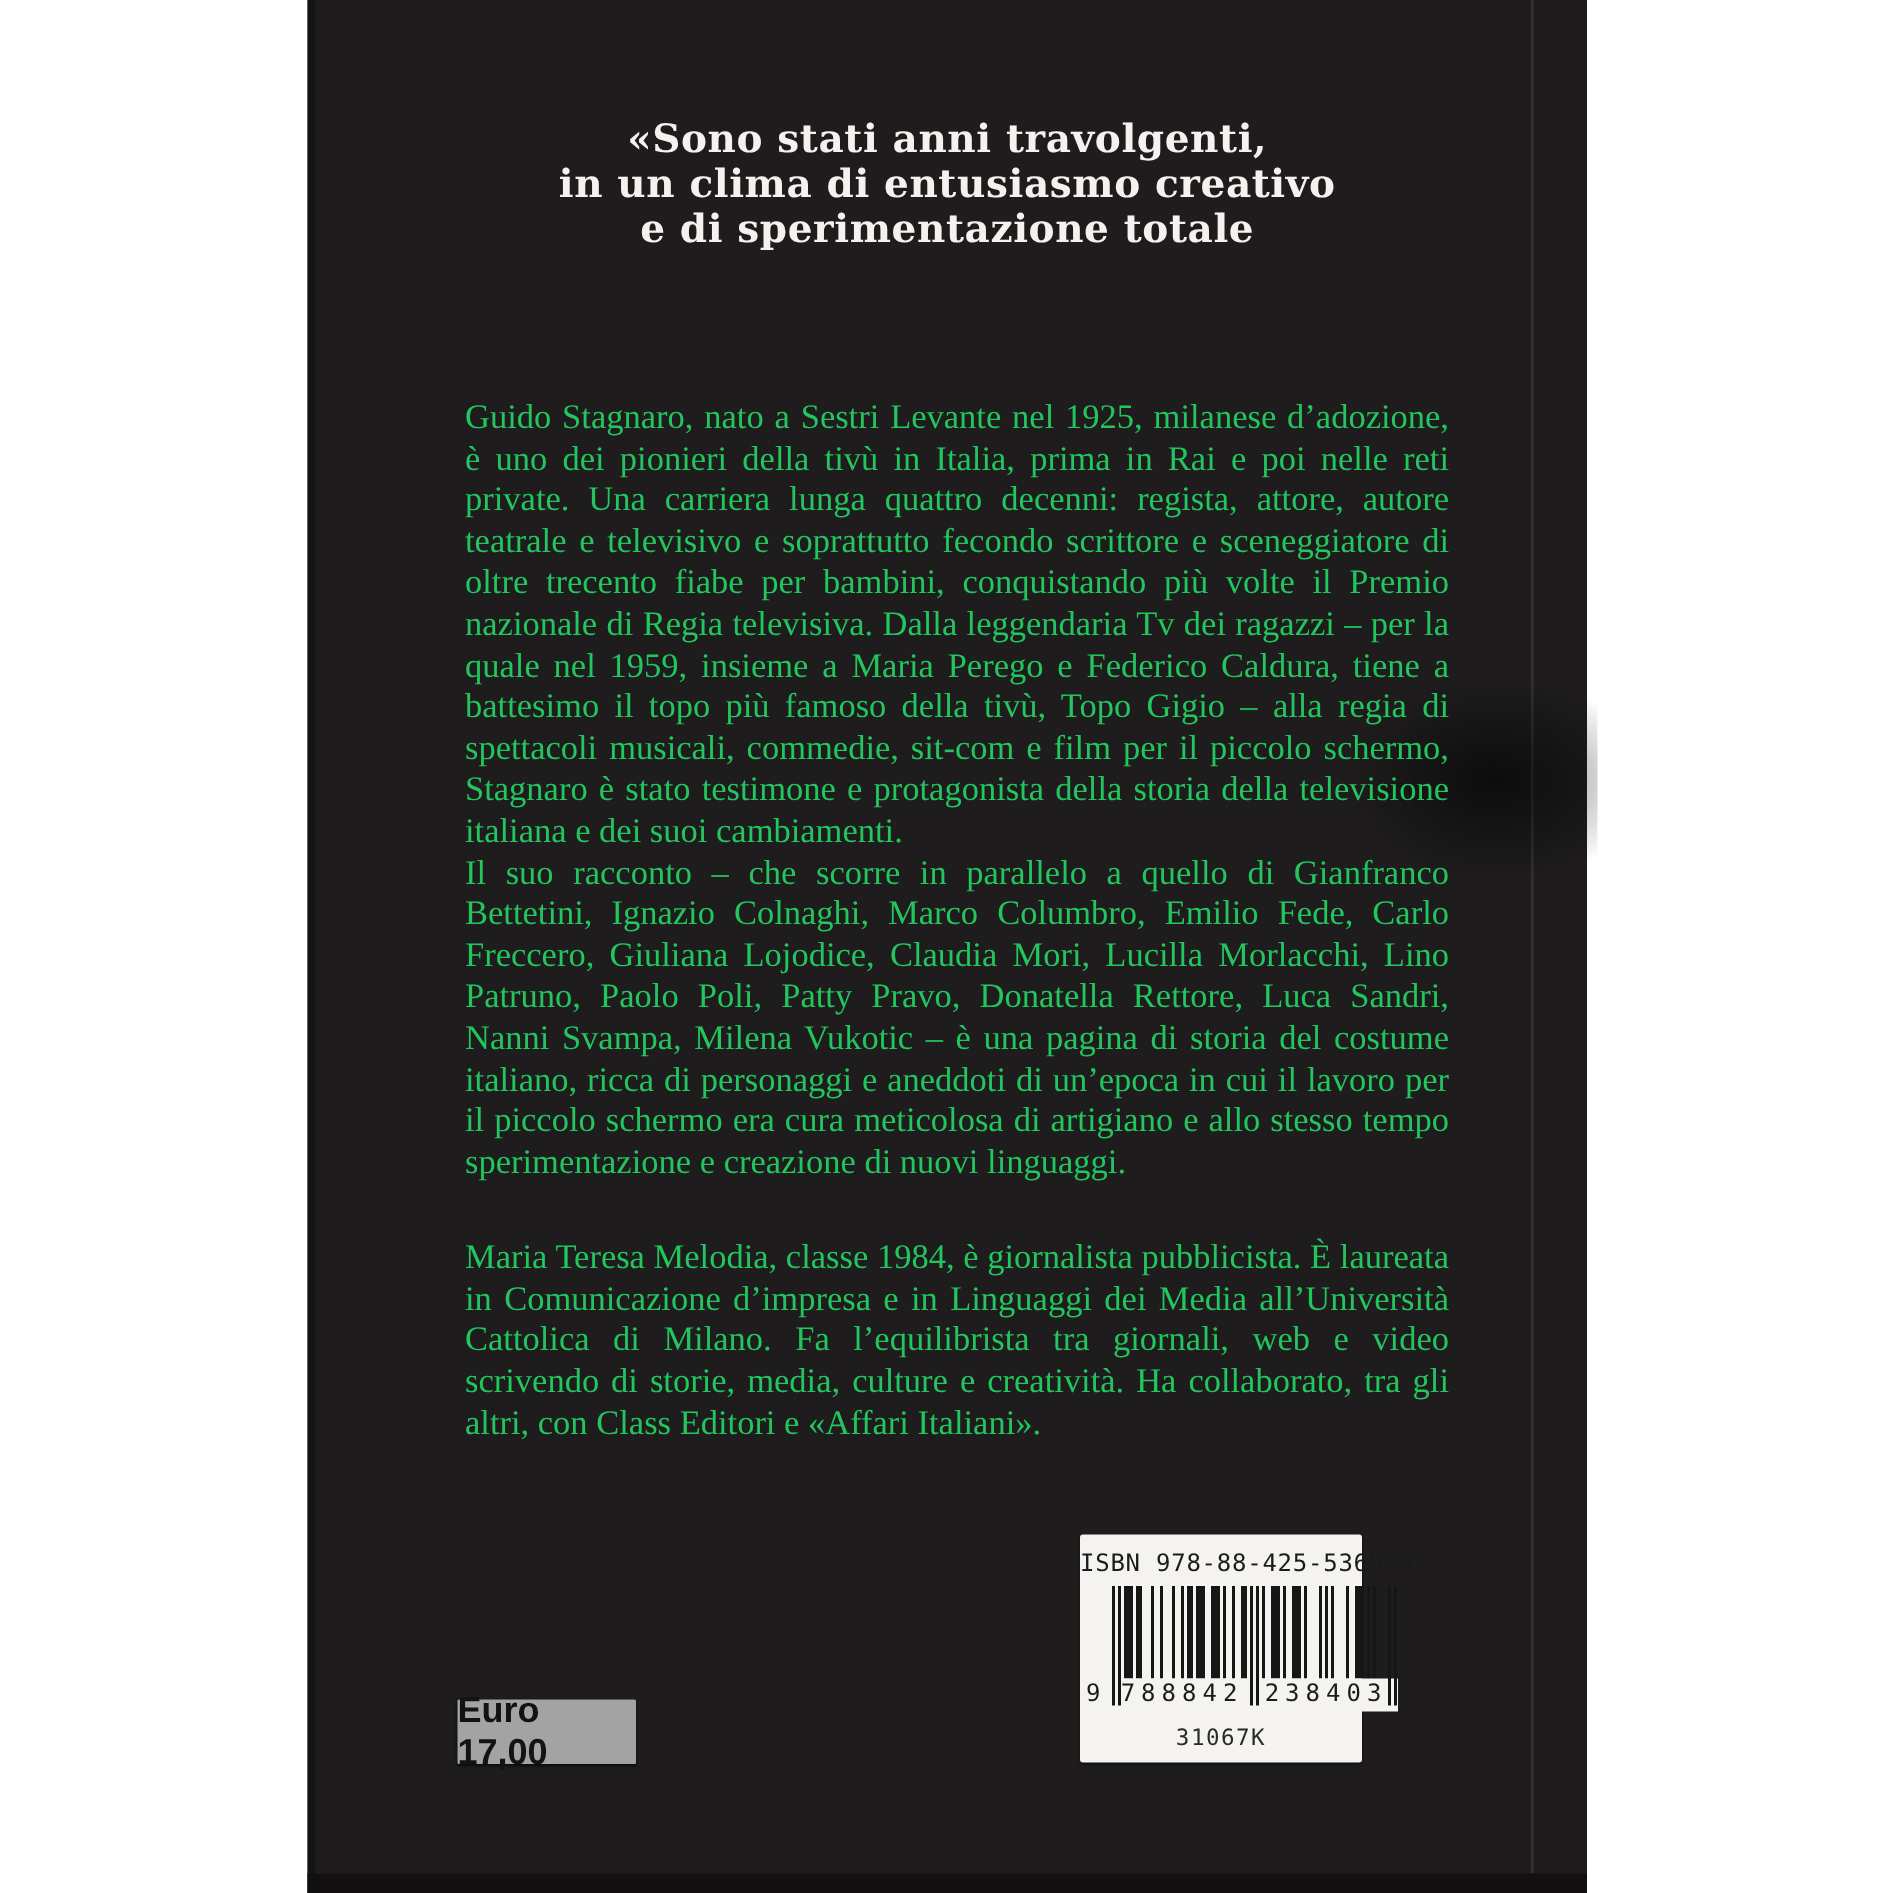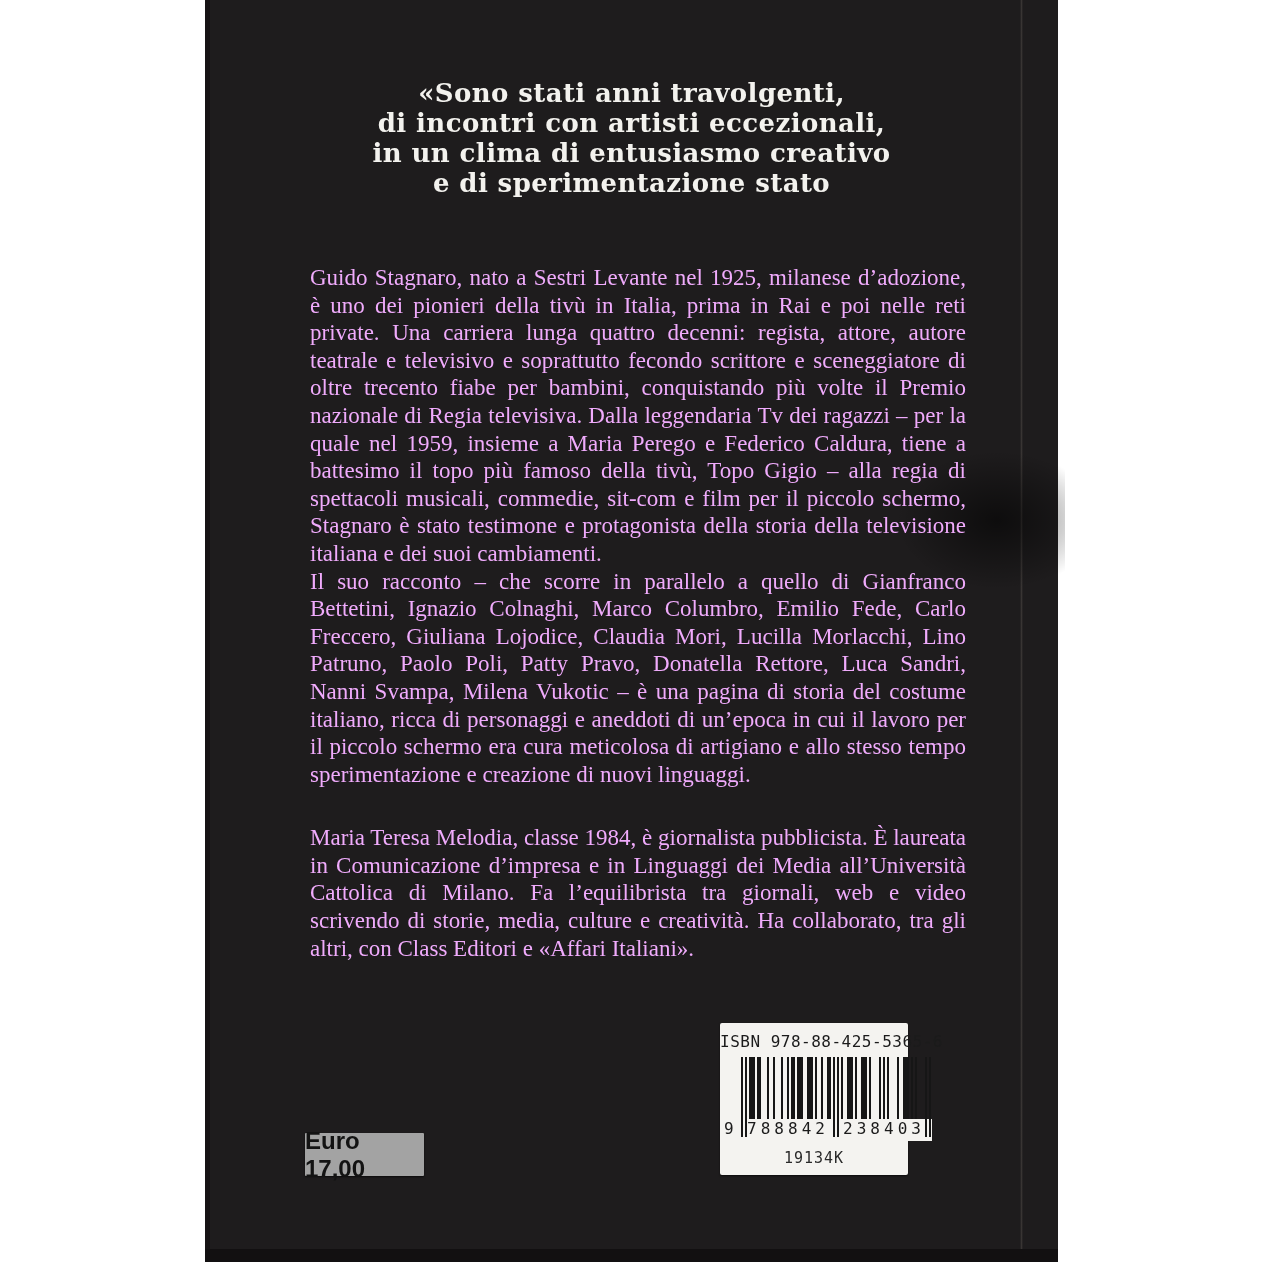--- a/index.html
+++ b/index.html
@@ -10,21 +10,21 @@
   .crease{position:absolute;left:815px;top:0;width:3px;height:100%;
           background:linear-gradient(to right, rgba(0,0,0,0), rgba(150,140,130,.22), rgba(0,0,0,0));}
   .smudge{position:absolute;left:690px;top:450px;width:170px;height:140px;
           background:radial-gradient(ellipse at 60% 50%, rgba(0,0,0,.55), rgba(0,0,0,0) 70%);}
   .bottom-edge{position:absolute;left:0;bottom:0;width:100%;height:13px;background:#121011;}
 
   .quote{position:absolute;left:0;top:78px;width:853px;text-align:center;
          font-family:"DejaVu Serif", serif;font-weight:bold;
          font-size:26px;line-height:30px;color:#f3f2ee;letter-spacing:.4px;}
 
-  .textcol{position:absolute;left:105px;top:264px;width:656px;color:#f0abfc;
+  .textcol{position:absolute;left:105px;top:264px;width:656px;color:#22c55e;
            font-size:23px;line-height:27.6px;}
   .textcol p{margin:0;text-align:justify;}
   .author{margin-top:36px !important;}
   .author .b{font-weight:normal;}
 
   .isbn-label{position:absolute;left:515px;top:1023px;width:188px;height:152px;
               background:#f4f3f0;border-radius:2px;box-shadow:0 1px 2px rgba(0,0,0,.6);}
   .isbn-text{position:absolute;top:9px;left:0;width:100%;text-align:center;
              font-family:"DejaVu Sans Mono", monospace;font-size:16px;letter-spacing:.5px;
              color:#1b1b1b;white-space:nowrap;}
@@ -49,23 +49,22 @@
 <body>
 
 <div class="page">
   <div class="cover">
     <div class="cover-edge-left"></div>
     <div class="crease"></div>
     <div class="smudge"></div>
 
     <div class="quote">
       <div>«Sono stati anni travolgenti,</div>
-      <div>di incontri con artisti eccezionali,</div>
       <div>in un clima di entusiasmo creativo</div>
-      <div>e di sperimentazione stato</div>
+      <div>e di sperimentazione totale</div>
     </div>
 
     <div class="textcol">
       <p>Guido Stagnaro, nato a Sestri Levante nel 1925, milanese d’adozione, è uno dei pionieri della tivù in Italia, prima in Rai e poi nelle reti private. Una carriera lunga quattro decenni: regista, attore, autore teatrale e televisivo e soprattutto fecondo scrittore e sceneggiatore di oltre trecento fiabe per bambini, conquistando più volte il Premio nazionale di Regia televisiva. Dalla leggendaria Tv dei ragazzi – per la quale nel 1959, insieme a Maria Perego e Federico Caldura, tiene a battesimo il topo più famoso della tivù, Topo Gigio – alla regia di spettacoli musicali, commedie, sit-com e film per il piccolo schermo, Stagnaro è stato testimone e protagonista della storia della televisione italiana e dei suoi cambiamenti.</p>
       <p>Il suo racconto – che scorre in parallelo a quello di Gianfranco Bettetini, Ignazio Colnaghi, Marco Columbro, Emilio Fede, Carlo Freccero, Giuliana Lojodice, Claudia Mori, Lucilla Morlacchi, Lino Patruno, Paolo Poli, Patty Pravo, Donatella Rettore, Luca Sandri, Nanni Svampa, Milena Vukotic – è una pagina di storia del costume italiano, ricca di personaggi e aneddoti di un’epoca in cui il lavoro per il piccolo schermo era cura meticolosa di artigiano e allo stesso tempo sperimentazione e creazione di nuovi linguaggi.</p>
       <p class="author"><span class="b">Maria Teresa Melodia</span><span>, classe 1984, è giornalista pubblicista. È laureata in Comunicazione d’impresa e in Linguaggi dei Media all’Università Cattolica di Milano. Fa l’equilibrista tra giornali, web e video scrivendo di storie, media, culture e creatività. Ha collaborato, tra gli altri, con Class Editori e «Affari Italiani».</span></p>
     </div>
 
     <div class="isbn-label">
       <div class="isbn-text">ISBN 978-88-425-5365-6</div>
@@ -124,21 +123,21 @@
         </div>
         <svg class="guards" id="guards" width="191" height="80">
             <rect x="0" y="0" width="2" height="80" fill="#161616" shape-rendering="crispEdges"></rect>
             <rect x="4" y="0" width="2" height="80" fill="#161616" shape-rendering="crispEdges"></rect>
             <rect x="92" y="0" width="2" height="80" fill="#161616" shape-rendering="crispEdges"></rect>
             <rect x="96" y="0" width="2" height="80" fill="#161616" shape-rendering="crispEdges"></rect>
             <rect x="184" y="0" width="2" height="80" fill="#161616" shape-rendering="crispEdges"></rect>
             <rect x="188" y="0" width="2" height="80" fill="#161616" shape-rendering="crispEdges"></rect>
           </svg>
       </div>
-      <div class="code-below">19134K</div>
+      <div class="code-below">31067K</div>
     </div>
 
     <div class="euro-label">
       <span>Euro 17,00</span>
     </div>
 
     <div class="bottom-edge"></div>
   </div>
 </div>
 

